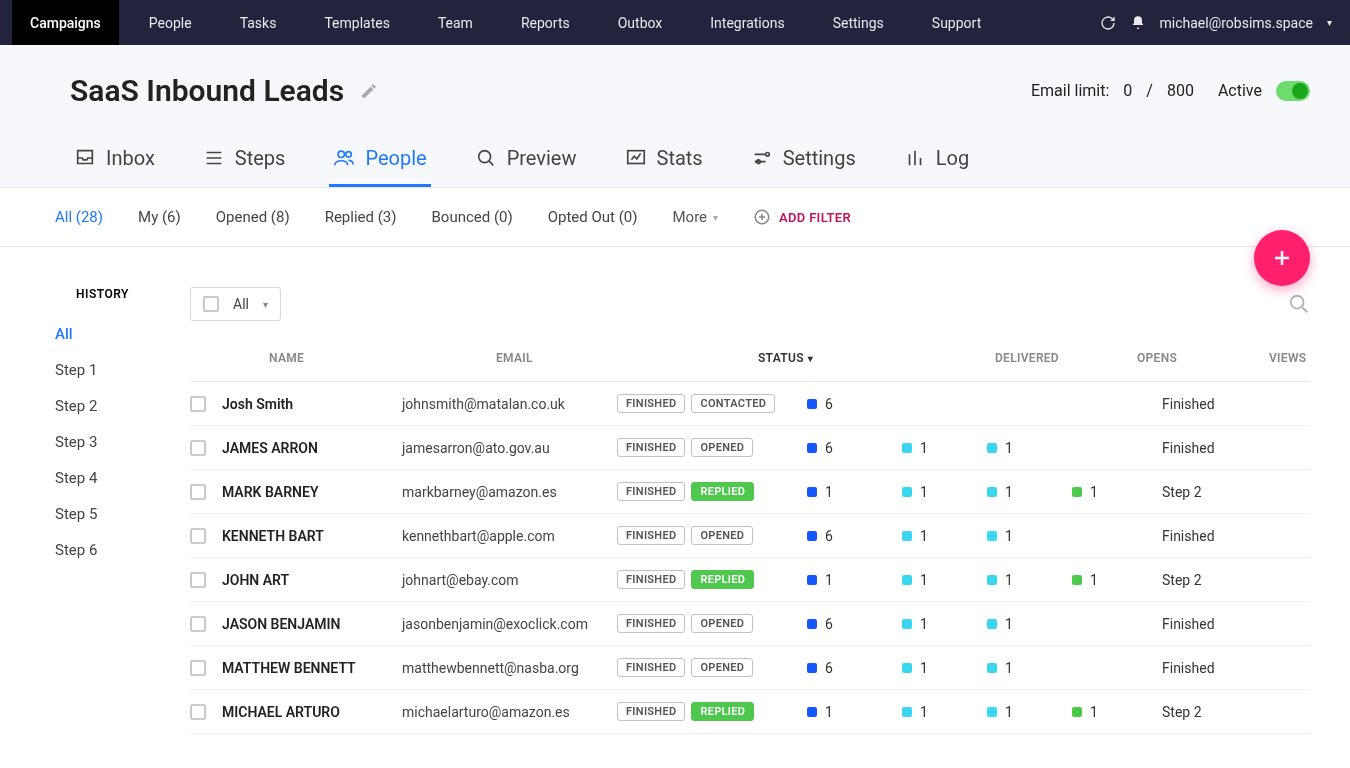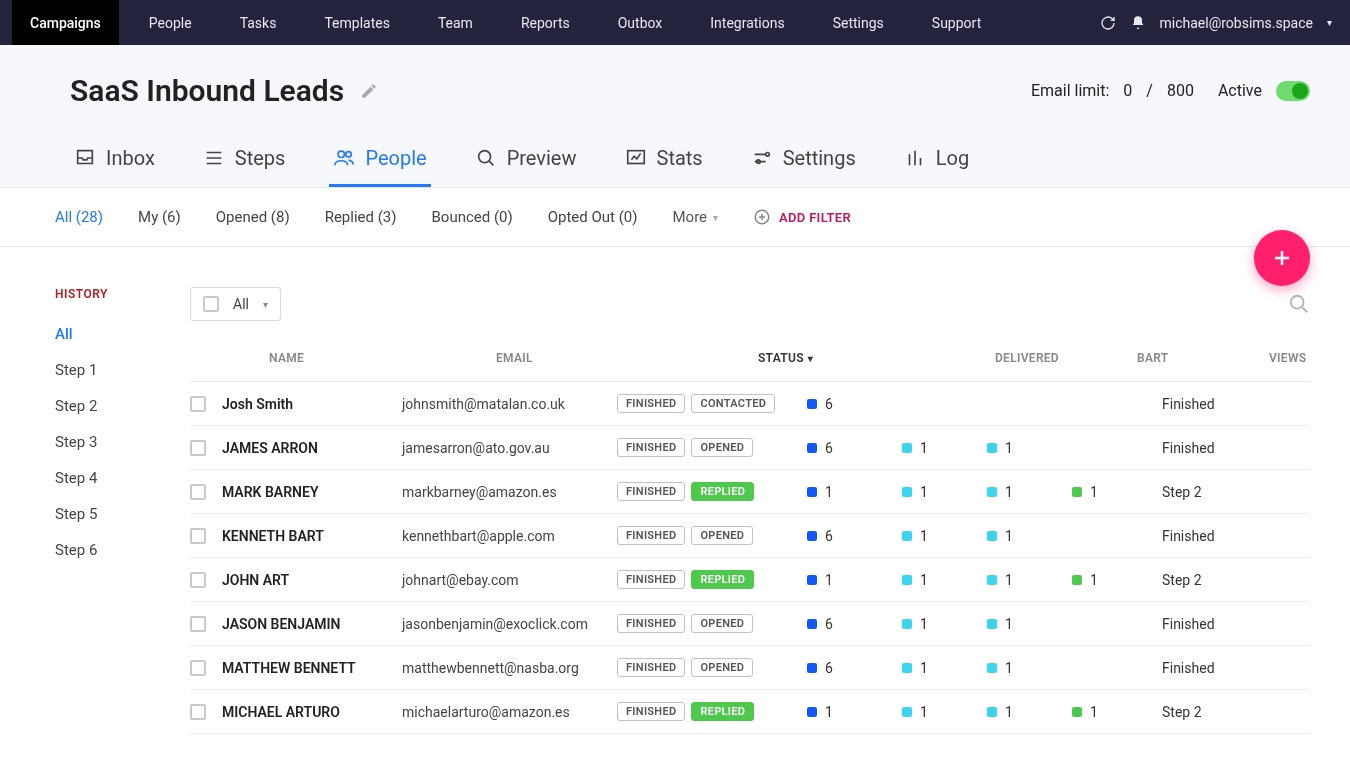--- a/index.html
+++ b/index.html
@@ -35,21 +35,21 @@
   .filter-item.active { color:#2079ff; }
   .filter-add { display:flex; align-items:center; gap:8px; color:#be185d; font-weight:600; letter-spacing:0.3px; font-size:13px; }
   .filter-more { display:flex; align-items:center; gap:6px; color:#555; }
 
   
   .fab { position:absolute; right:40px; bottom:-40px; width:56px; height:56px; border-radius:50%; background:#ff1f6d; color:#fff; display:flex; align-items:center; justify-content:center; font-size:28px; box-shadow:0 4px 12px rgba(255,31,109,0.4); cursor:pointer; z-index:10;}
 
   
   .content { display:flex; padding: 40px 40px 0 55px; }
   .sidebar { width: 135px; flex-shrink:0; }
-  .sidebar-title { font-size:12px; font-weight:600; color:#b91c1c; letter-spacing:0.5px; margin-bottom:24px; }
+  .sidebar-title { font-size:12px; font-weight:600; color:#000000; letter-spacing:0.5px; margin-bottom:24px;margin-left:21px; }
   .sidebar-item { font-size:15px; color:#444; margin-bottom:18px; cursor:pointer; }
   .sidebar-item.active { color:#2079ff; font-weight:500; }
 
   .main { flex:1; min-width:0; }
   .toolbar { display:flex; align-items:center; margin-bottom:30px; }
   .check-all { display:flex; align-items:center; gap:14px; border:1px solid #d9dade; border-radius:3px; padding: 8px 12px; font-size:14px; color:#444; cursor:pointer;}
   .checkbox { width:16px; height:16px; border:2px solid #c8cad0; border-radius:2px; background:#fff; }
   .search-right { margin-left:auto; color:#b0b2ba; display:flex; }
 
   
@@ -241,21 +241,21 @@
       </div>
     </div>
 
     <div class="tbl">
       <div class="thead">
         <div></div>
         <div>NAME</div>
         <div>EMAIL</div>
         <div class="col-status"><span>STATUS</span><span class="sort-caret">▾</span></div>
         <div>DELIVERED</div>
-        <div>BART</div>
+        <div>OPENS</div>
         <div>VIEWS</div>
         <div>REPLIED</div>
         <div style="white-space:nowrap;overflow:hidden;">CURRENT STE</div>
         <div class="more-dots">•••</div>
       </div>
       <div id="table-body">
           <div class="trow">
             <div class="cell-check">
               <span class="checkbox"></span>
             </div>

